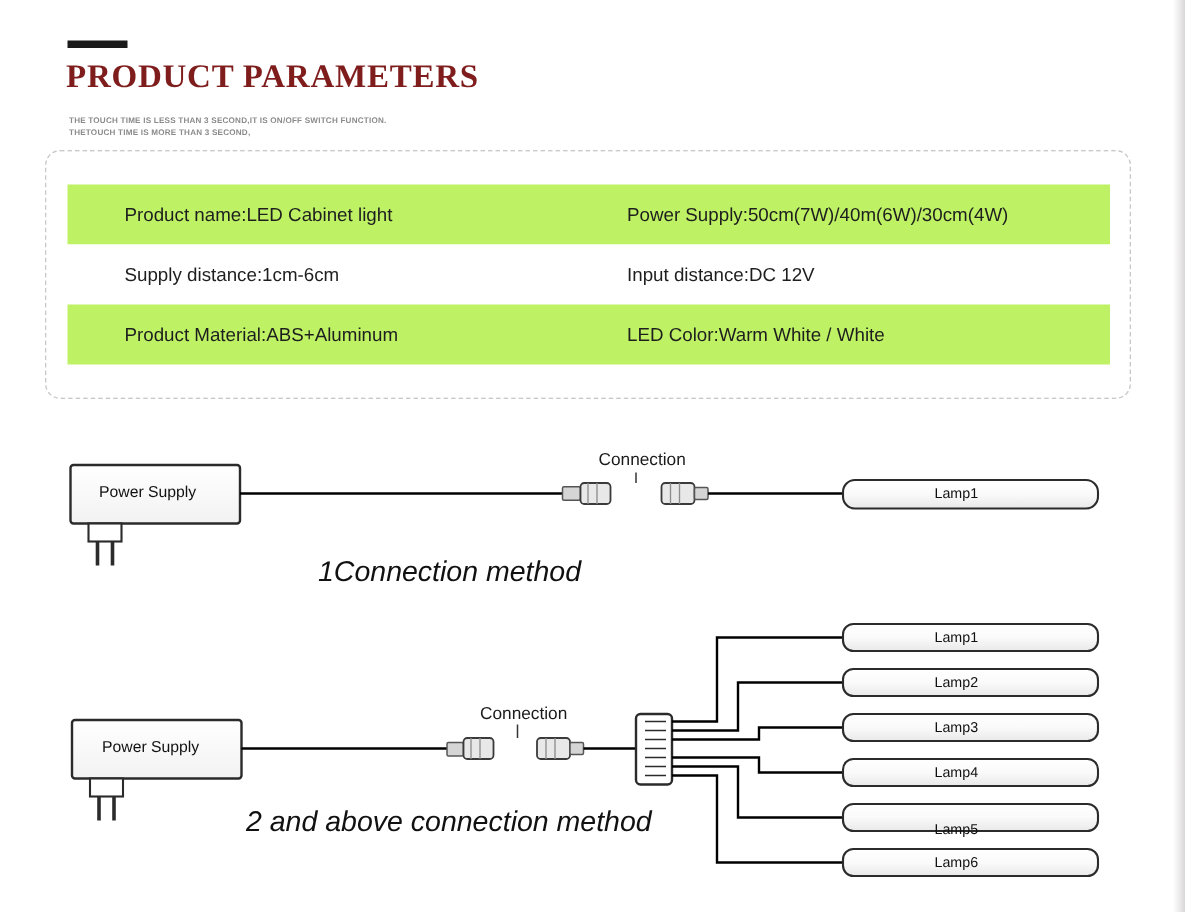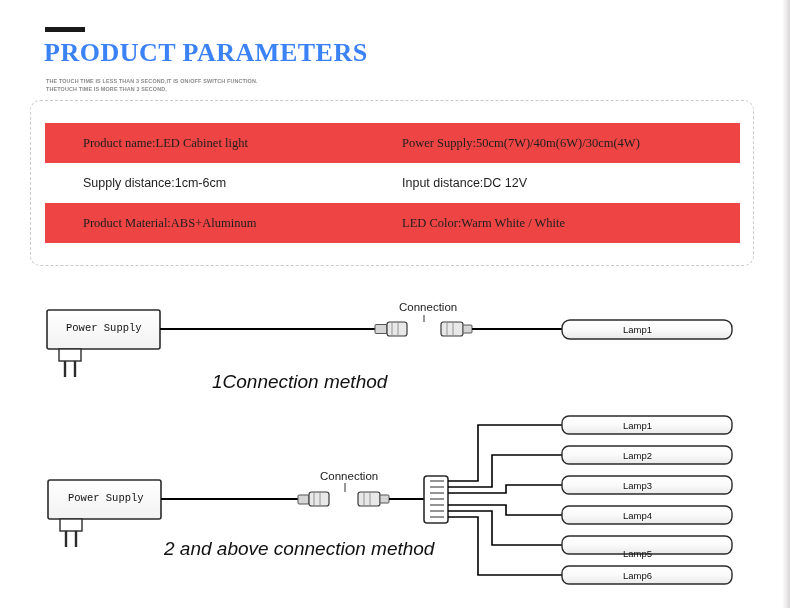--- a/index.html
+++ b/index.html
@@ -27,24 +27,24 @@
     left: 45px;
     top: 27px;
     width: 40px;
     height: 5px;
     background: #1a1a1a;
   }
   .page-title {
     position: absolute;
     left: 44px;
     top: 38px;
-    font-size: 26px;
+    font-size: 22px;
     font-weight: bold;
     letter-spacing: 0.5px;
-    color: #3b82f6;
+    color: #7f1d1d;
     font-family: "Liberation Serif", serif;
     white-space: nowrap;
   }
   .subtitle {
     position: absolute;
     left: 46px;
     top: 77px;
     font-size: 5.4px;
     font-weight: bold;
     color: #8a8a8a;
@@ -68,29 +68,29 @@
     position: absolute;
     left: 45px;
     top: 123px;
     width: 695px;
   }
   .spec-row {
     display: flex;
     height: 40px;
     align-items: center;
   }
-  .spec-row.alt { background: #ef4444; font-family: Liberation Serif, serif; }
+  .spec-row.alt { background: #bef264; }
   .spec-row.plain { background: #ffffff; }
   .spec-cell {
     font-size: 12.5px;
     color: #1e1e1e;
     white-space: nowrap;
   }
   .spec-cell.left { width: 315px; padding-left: 38px; }
-  .spec-cell.right { padding-left: 4px; }
+  .spec-cell.right { padding-left: 4px; margin-left: 16px; }
 
   
   .diagram {
     position: absolute;
     left: 0;
     top: 270px;
     width: 790px;
     height: 338px;
   }
   svg.wires {
@@ -113,21 +113,20 @@
     color: #111;
     white-space: nowrap;
     font-style: italic;
   }
 
   .psu-text {
     position: absolute;
     font-size: 10.5px;
     color: #111;
     white-space: nowrap;
-    font-family: Liberation Mono, monospace;
   }
   .lamp-text {
     position: absolute;
     font-size: 9.5px;
     color: #111;
     white-space: nowrap;
   }
 
   
   .edge-strip {

